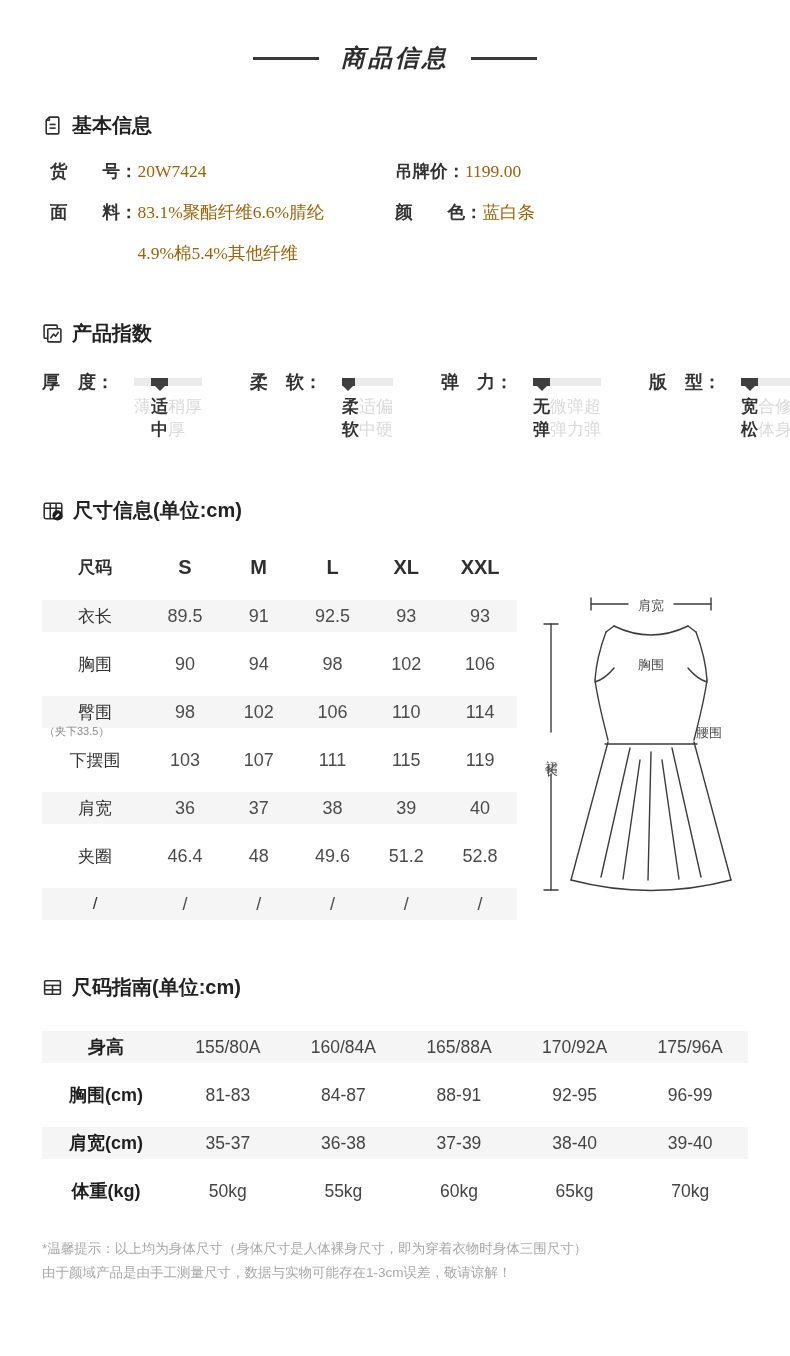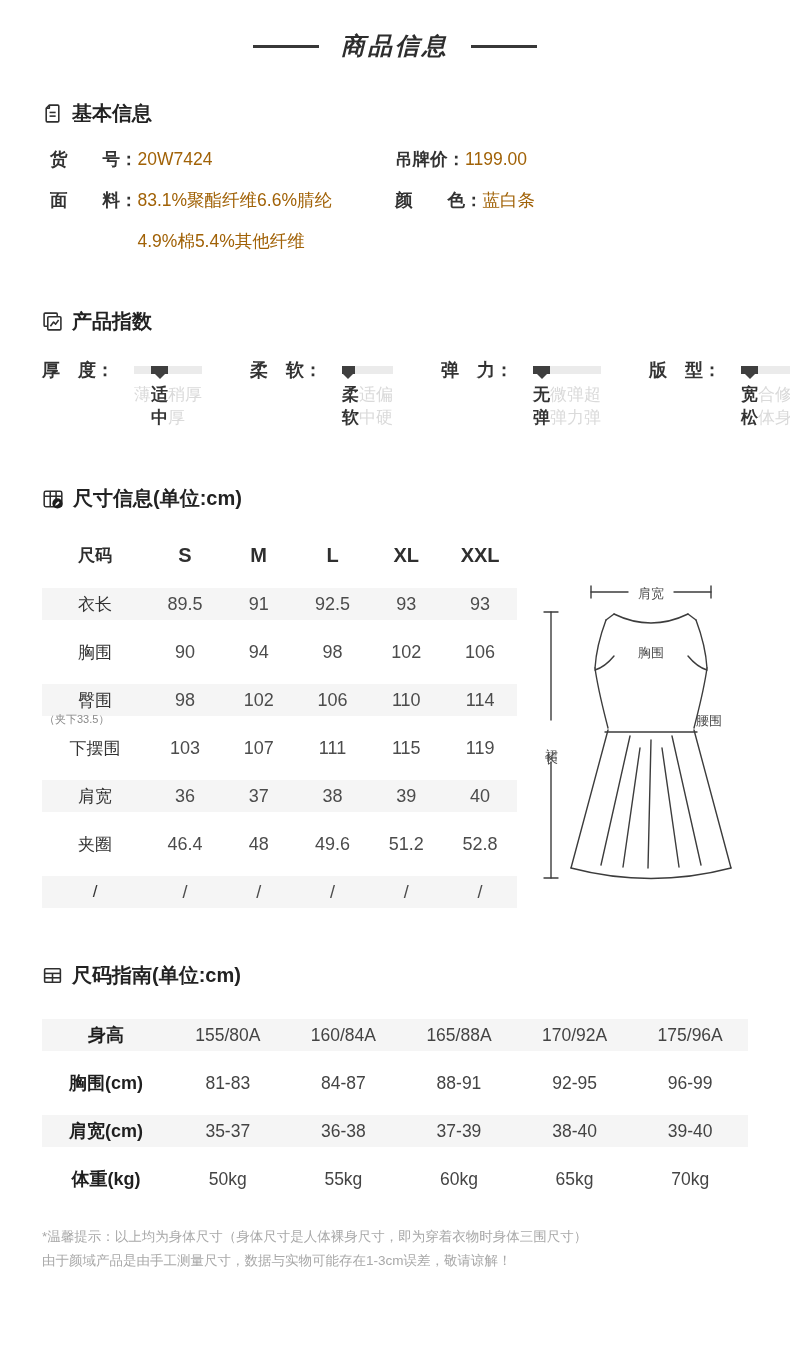--- a/index.html
+++ b/index.html
@@ -1,29 +1,29 @@
 <!DOCTYPE html>
 <html><head>
 <meta charset="utf-8">
 <style>
   * { margin:0; padding:0; box-sizing:border-box; }
   html,body { width:790px; background:#ffffff; font-family:"Liberation Sans","DejaVu Sans",sans-serif; color:#333; }
   .page { width:790px; min-height:1356px; padding-bottom:30px; }
 
   
-  .hdr { display:flex; align-items:center; justify-content:center; gap:22px; padding-top:30px; }
+  .hdr { display:flex; align-items:center; justify-content:center; gap:22px; padding-top:42px; }
   .hdr .line { width:66px; height:3px; background:#383838; }
   .hdr .title { font-size:24px; font-weight:bold; font-style:italic; letter-spacing:3px; color:#2d2d2d; }
 
   
   .sec { padding:0 42px; }
   .sec-title { display:flex; align-items:center; gap:9px; font-size:20px; font-weight:bold; color:#222; }
   .sec-title svg { display:block; }
 
-  .sec-basic { margin-top:38px; }
+  .sec-basic { margin-top:38px;font-family:Liberation Serif, serif; }
   .sec-index { margin-top:46px; }
   .sec-size  { margin-top:56px; }
   .sec-guide { margin-top:46px; }
 
   
   .info-cols { display:flex; margin-top:12px; }
   .info-col { flex:1; }
   .info-col:first-child { flex:0 0 345px; }
   .info-row { display:flex; font-size:17.5px;margin-left:8px; }
   .info-label { flex:none; font-weight:bold; color:#333; line-height:41px; white-space:pre; }

